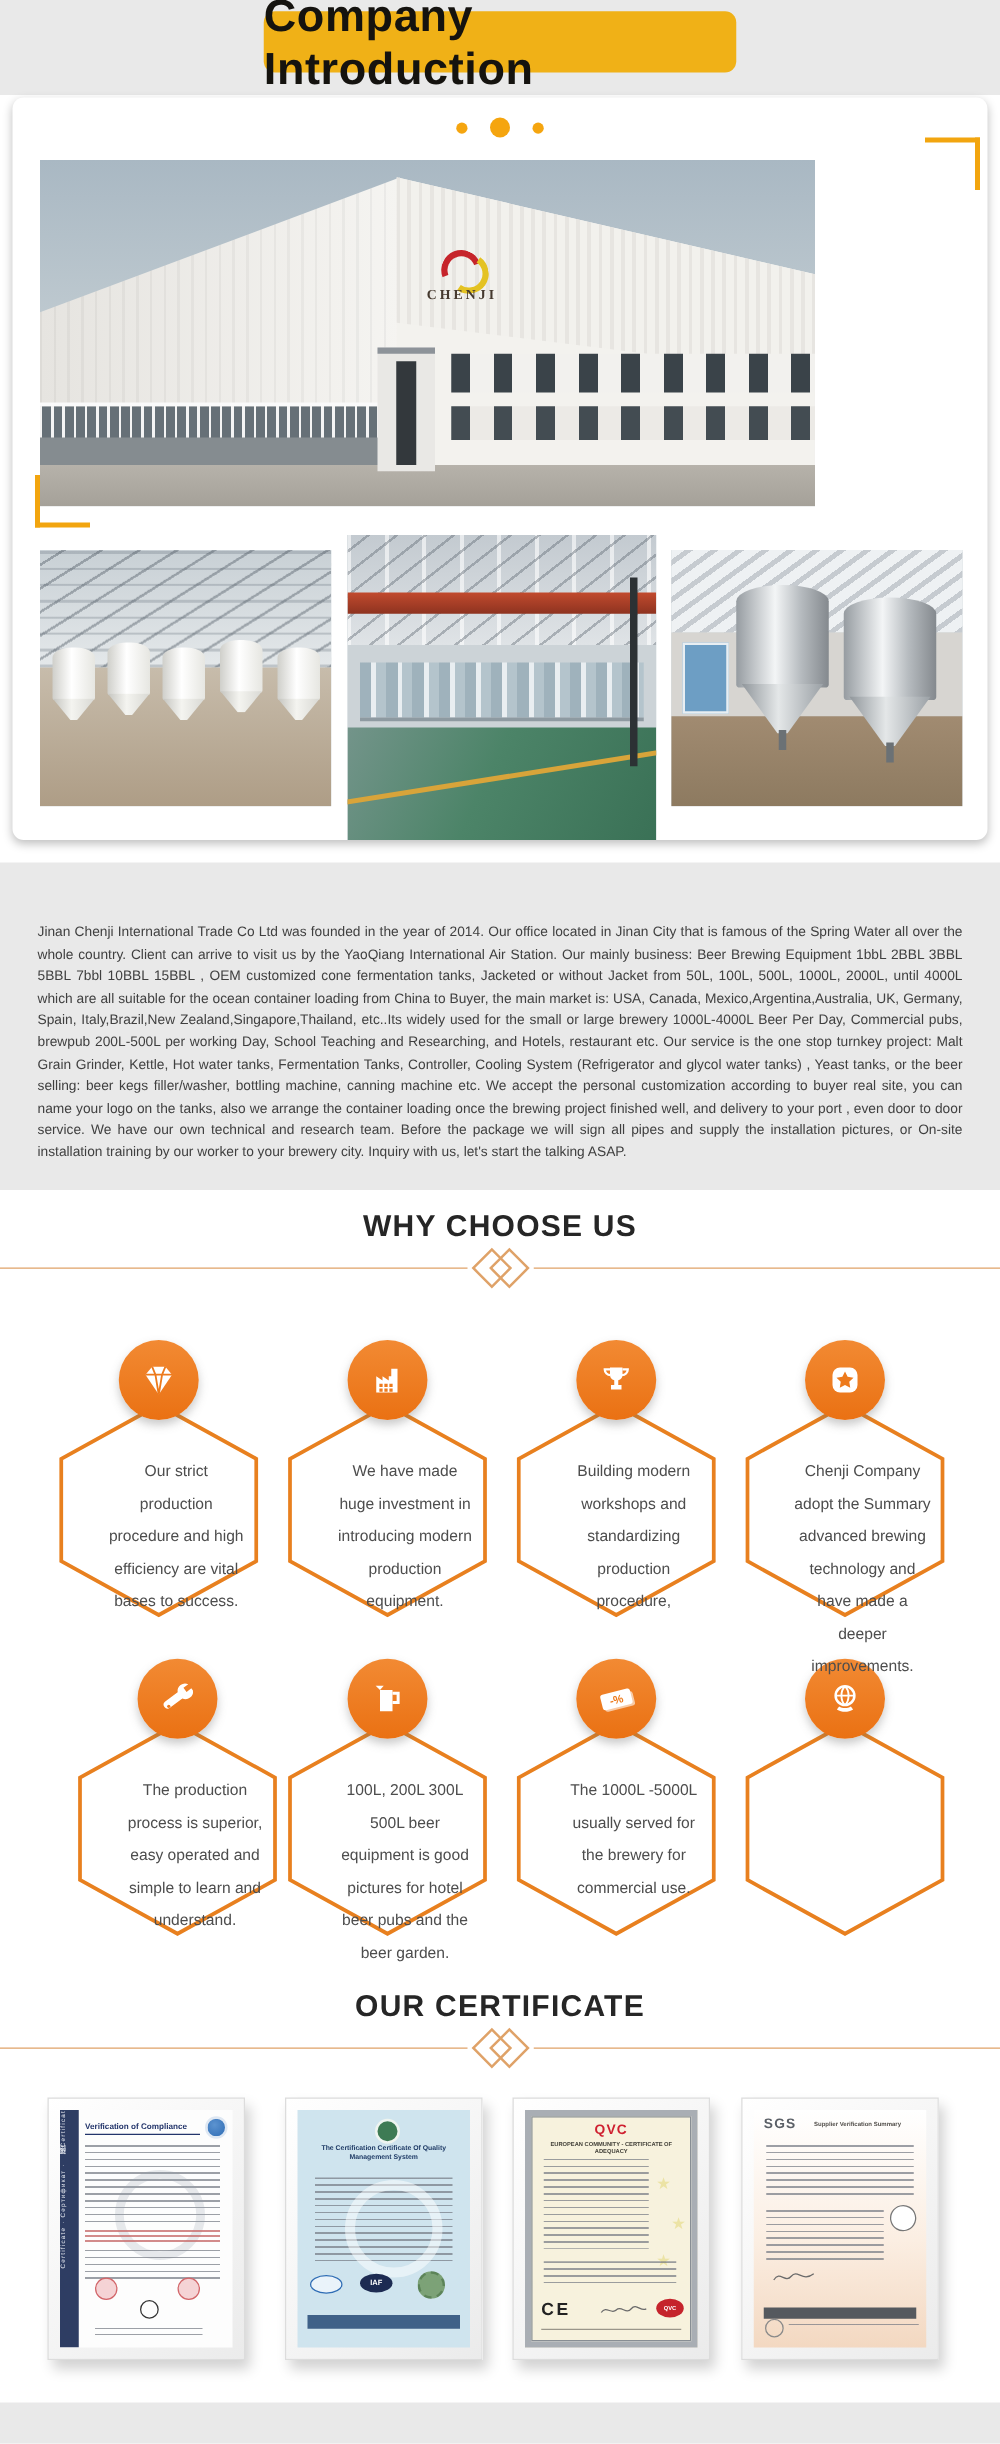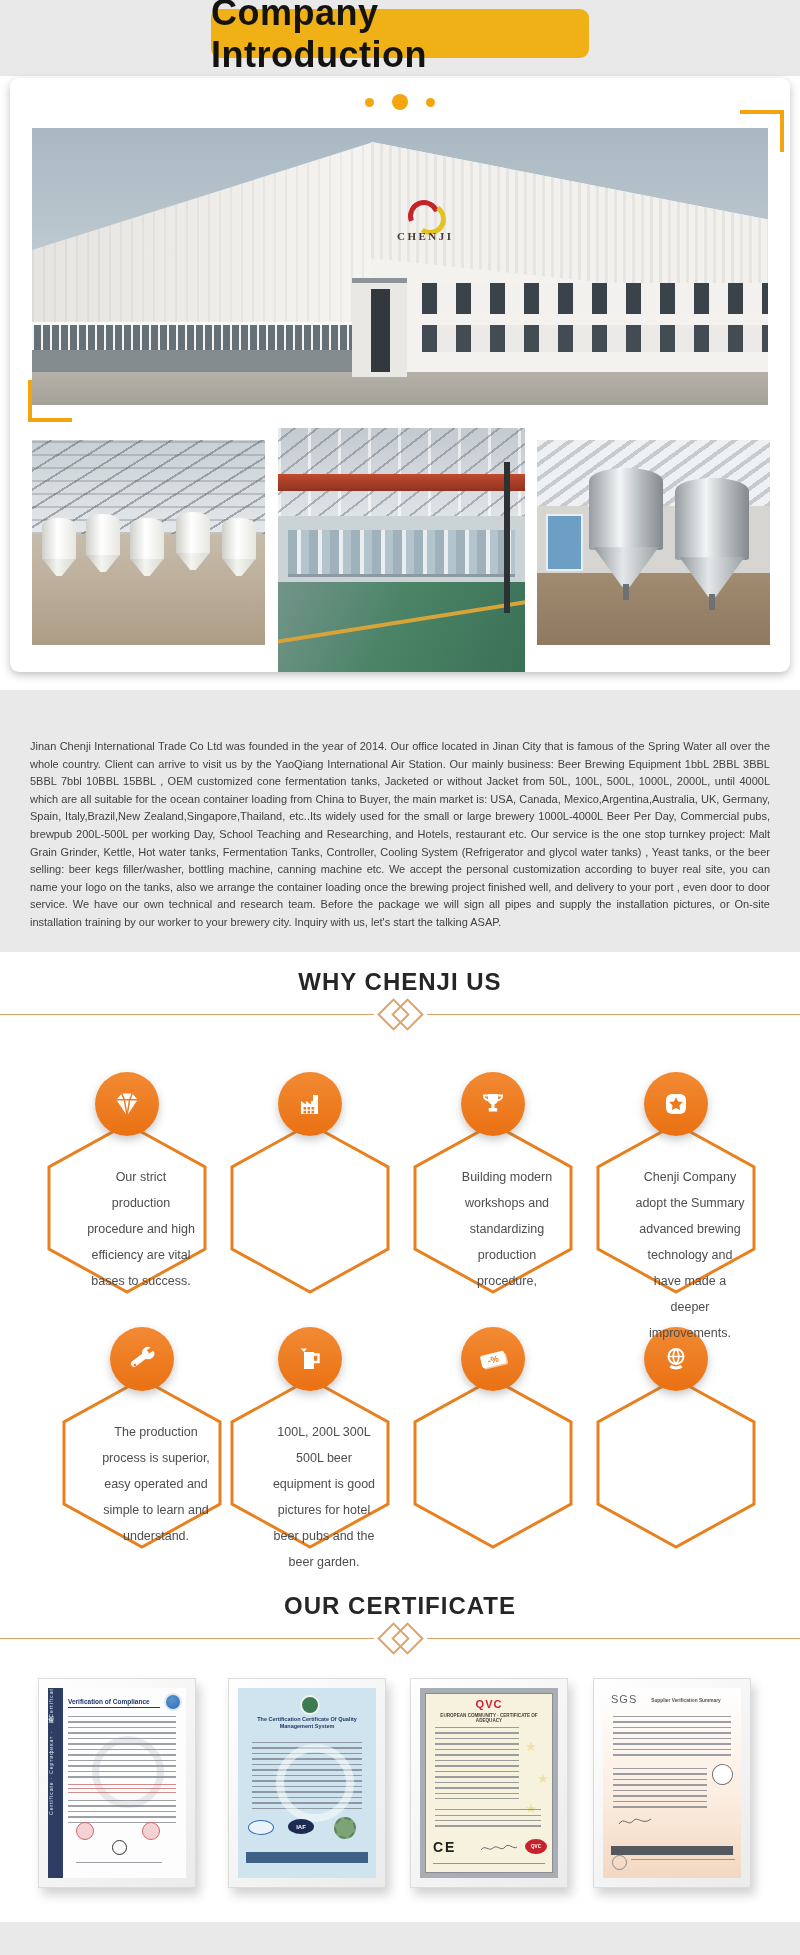--- a/index.html
+++ b/index.html
@@ -17,21 +17,21 @@
   .card{left:10px;top:78px;width:780px;height:594px;background:#fff;border-radius:9px;
         box-shadow:0 3px 8px rgba(0,0,0,.25);}
   .dots{left:0;right:0;top:16px;display:flex;justify-content:center;align-items:center;gap:18px;}
   .dot{width:9px;height:9px;border-radius:50%;background:#F5A50F;}
   .dot.big{width:16px;height:16px;}
   .corner-tr{right:6px;top:32px;width:40px;height:38px;border-top:4px solid #F2A50F;border-right:4px solid #F2A50F;}
   .corner-bl{left:18px;top:302px;width:40px;height:38px;border-left:4px solid #F2A50F;border-bottom:4px solid #F2A50F;}
 
   .photo{overflow:hidden;background:#ccd3d7;}
   
-  .photo-main{left:22px;top:50px;width:736px;height:277px;background:linear-gradient(#a9b8c3,#c9d2d6 70%,#ced4d7);}
+  .photo-main{left:22px;top:50px;width:620px;height:277px;background:linear-gradient(#a9b8c3,#c9d2d6 70%,#ced4d7);}
   .wh-left{left:0;top:0;width:46.5%;height:100%;
      background:repeating-linear-gradient(90deg,rgba(0,0,0,.04) 0 2px,transparent 2px 11px),linear-gradient(90deg,#e6e4e0,#f5f4f1);
      clip-path:polygon(0 44%,100% 5%,100% 100%,0 100%);}
   .wh-right{left:46%;top:0;width:54%;height:100%;background:#f3f2ee;
      clip-path:polygon(0 5%,100% 33%,100% 100%,0 100%);}
   .wh-rib{left:46%;top:0;width:54%;height:100%;
      background:repeating-linear-gradient(90deg,#e7e5e1 0 3px,#f2f1ed 3px 9px);
      clip-path:polygon(0 5%,100% 33%,100% 62%,0 47%);}
   .wh-win1{left:53%;top:56%;width:47%;height:11%;
      background:repeating-linear-gradient(90deg,#3a4349 0 15px,#f2f1ee 15px 34px);}
@@ -153,21 +153,21 @@
   .c3-logo{position:absolute;left:0;right:0;top:5px;text-align:center;
      font-size:11px;font-weight:bold;color:#cf2030;letter-spacing:1px;}
   .c3-title{position:absolute;left:6px;right:6px;top:20px;text-align:center;
      font-size:4.6px;font-weight:bold;color:#44423a;}
   .c3-star{position:absolute;color:#ece3a5;font-size:13px;}
   .c3-ce{position:absolute;left:8px;top:146px;font-size:14px;font-weight:bold;color:#222;letter-spacing:2px;}
   .c3-oval{position:absolute;right:6px;top:146px;width:22px;height:15px;border-radius:50%;
      background:#c5242c;color:#fff;font-size:4.6px;font-weight:bold;display:flex;align-items:center;justify-content:center;}
   .c3-foot{position:absolute;left:8px;right:8px;top:170px;height:1px;background:#9a968a;}
   .c4{background:linear-gradient(180deg,#ffffff 0%,#fbeee2 55%,#f3d8c1 100%);}
-  .c4-logo{position:absolute;left:8px;top:5px;font-size:11px;font-weight:normal;color:#5a5f66;letter-spacing:1px;}
+  .c4-logo{position:absolute;left:8px;top:5px;font-size:11px;font-weight:bold;color:#5a5f66;letter-spacing:1px;}
   .c4-title{position:absolute;left:34px;right:6px;top:10px;text-align:center;
      font-size:4.8px;font-weight:bold;color:#55524e;}
   .c4-stamp{position:absolute;right:8px;top:76px;width:19px;height:19px;border-radius:50%;
      border:1.5px solid #777;background:#fff;transform:rotate(-14deg);}
   .c4-bar{position:absolute;left:8px;right:8px;top:158px;height:9px;background:#55595e;}
   .c4-seal{position:absolute;left:9px;top:167px;width:13px;height:13px;border-radius:50%;border:1.5px solid #8a8a8a;}
   .sig{position:absolute;stroke:#6a6a6a;fill:none;stroke-width:1;}
   .bottom-band{left:0;top:1922px;width:800px;height:33px;background:#e9e9e9;}
 </style>
 </head>
@@ -252,21 +252,21 @@
         <div class="cone"></div>
         <div class="leg"></div>
       </div>
   </div>
 </div>
 
 <div class="abs about">
   <p>Jinan Chenji International Trade Co Ltd was founded in the year of 2014. Our office located in Jinan City that is famous of the Spring Water all over the whole country. Client can arrive to visit us by the YaoQiang International Air Station. Our mainly business: Beer Brewing Equipment 1bbL 2BBL 3BBL 5BBL 7bbl 10BBL 15BBL , OEM customized cone fermentation tanks, Jacketed or without Jacket from 50L, 100L, 500L, 1000L, 2000L, until 4000L which are all suitable for the ocean container loading from China to Buyer, the main market is: USA, Canada, Mexico,Argentina,Australia, UK, Germany, Spain, Italy,Brazil,New Zealand,Singapore,Thailand, etc..Its widely used for the small or large brewery 1000L-4000L Beer Per Day, Commercial pubs, brewpub 200L-500L per working Day, School Teaching and Researching, and Hotels, restaurant etc. Our service is the one stop turnkey project: Malt Grain Grinder, Kettle, Hot water tanks, Fermentation Tanks, Controller, Cooling System (Refrigerator and glycol water tanks) , Yeast tanks, or the beer selling: beer kegs filler/washer, bottling machine, canning machine etc. We accept the personal customization according to buyer real site, you can name your logo on the tanks, also we arrange the container loading once the brewing project finished well, and delivery to your port , even door to door service. We have our own technical and research team. Before the package we will sign all pipes and supply the installation pictures, or On-site installation training by our worker to your brewery city. Inquiry with us, let's start the talking ASAP.</p>
 </div>
 
-<div class="abs sec-head" style="top:968px">WHY CHENJI US</div>
+<div class="abs sec-head" style="top:968px">WHY CHOOSE US</div>
 <div class="abs divider" style="top:1003px">
   <span class="line"></span>
     <span class="gap"></span>
   <span class="dia"></span>
   <span class="dia"></span>
   <span class="gap"></span>
     <span class="line"></span>
 </div>
 
 <div class="hex-item" style="left:47px;top:1072px">
@@ -291,20 +291,21 @@
         <g fill="#ED7A1C">
           <rect x="9.5" y="19" width="2.6" height="2.6"></rect>
           <rect x="13.5" y="19" width="2.6" height="2.6"></rect>
           <rect x="17.5" y="19" width="2.6" height="2.6"></rect>
           <rect x="9.5" y="22.8" width="2.6" height="2.6"></rect>
           <rect x="13.5" y="22.8" width="2.6" height="2.6"></rect>
           <rect x="17.5" y="22.8" width="2.6" height="2.6"></rect>
         </g>
       </svg>
   </div>
+  <div class="hex-text">We have made huge investment in introducing modern production equipment.</div>
 </div>
 <div class="hex-item" style="left:413px;top:1072px">
   <svg class="hex-outline" width="160" height="172" viewBox="0 0 160 172">
       <polygon points="80,2 158,45 158,127 80,170 2,127 2,45" fill="#fff" stroke="#E8801F" stroke-width="3"></polygon>
     </svg>
   <div class="hex-circle">
     <svg viewBox="0 0 32 32" width="32" height="32">
         <path d="M11 6 h10 v5.5 a5 5 0 0 1 -3.4 4.7 V20 h2.6 v3.5 H11.8 V20 h2.6 v-3.8 A5 5 0 0 1 11 11.5 Z" fill="#fff"></path>
         <path d="M11 7.5 H6.8 a4.6 4.6 0 0 0 4.6 4.6 M21 7.5 h4.2 a4.6 4.6 0 0 1 -4.6 4.6" stroke="#fff" stroke-width="1.8" fill="none"></path>
       </svg>
@@ -355,20 +356,21 @@
     </svg>
   <div class="hex-circle">
     <svg viewBox="0 0 32 32" width="34" height="34">
         <g transform="rotate(-14 16 16)">
           <rect x="6" y="13" width="23" height="11" rx="2" fill="rgba(255,255,255,.6)"></rect>
           <rect x="4.5" y="10.5" width="23" height="12" rx="2" fill="#fff"></rect>
           <text x="16" y="19.6" font-size="8.5" font-weight="bold" fill="#ED7A1C" text-anchor="middle" font-family="Liberation Sans, sans-serif">-%</text>
         </g>
       </svg>
   </div>
+  <div class="hex-text">The 1000L -5000L usually served for the brewery for commercial use.</div>
 </div>
 <div class="hex-item" style="left:596px;top:1327px">
   <svg class="hex-outline" width="160" height="172" viewBox="0 0 160 172">
       <polygon points="80,2 158,45 158,127 80,170 2,127 2,45" fill="#fff" stroke="#E8801F" stroke-width="3"></polygon>
     </svg>
   <div class="hex-circle">
     <svg viewBox="0 0 32 32" width="32" height="32">
         <circle cx="16" cy="13.5" r="7.5" fill="none" stroke="#fff" stroke-width="2"></circle>
         <path d="M8.5 13.5 h15 M16 6 c3.8 3.6 3.8 11.4 0 15 M16 6 c-3.8 3.6 -3.8 11.4 0 15" stroke="#fff" stroke-width="1.5" fill="none"></path>
         <path d="M9.5 24.5 c4 2.6 9 2.6 13 0 l-1.8 -2.4 c-2.9 1.7 -6.5 1.7 -9.4 0 Z" fill="#fff"></path>

